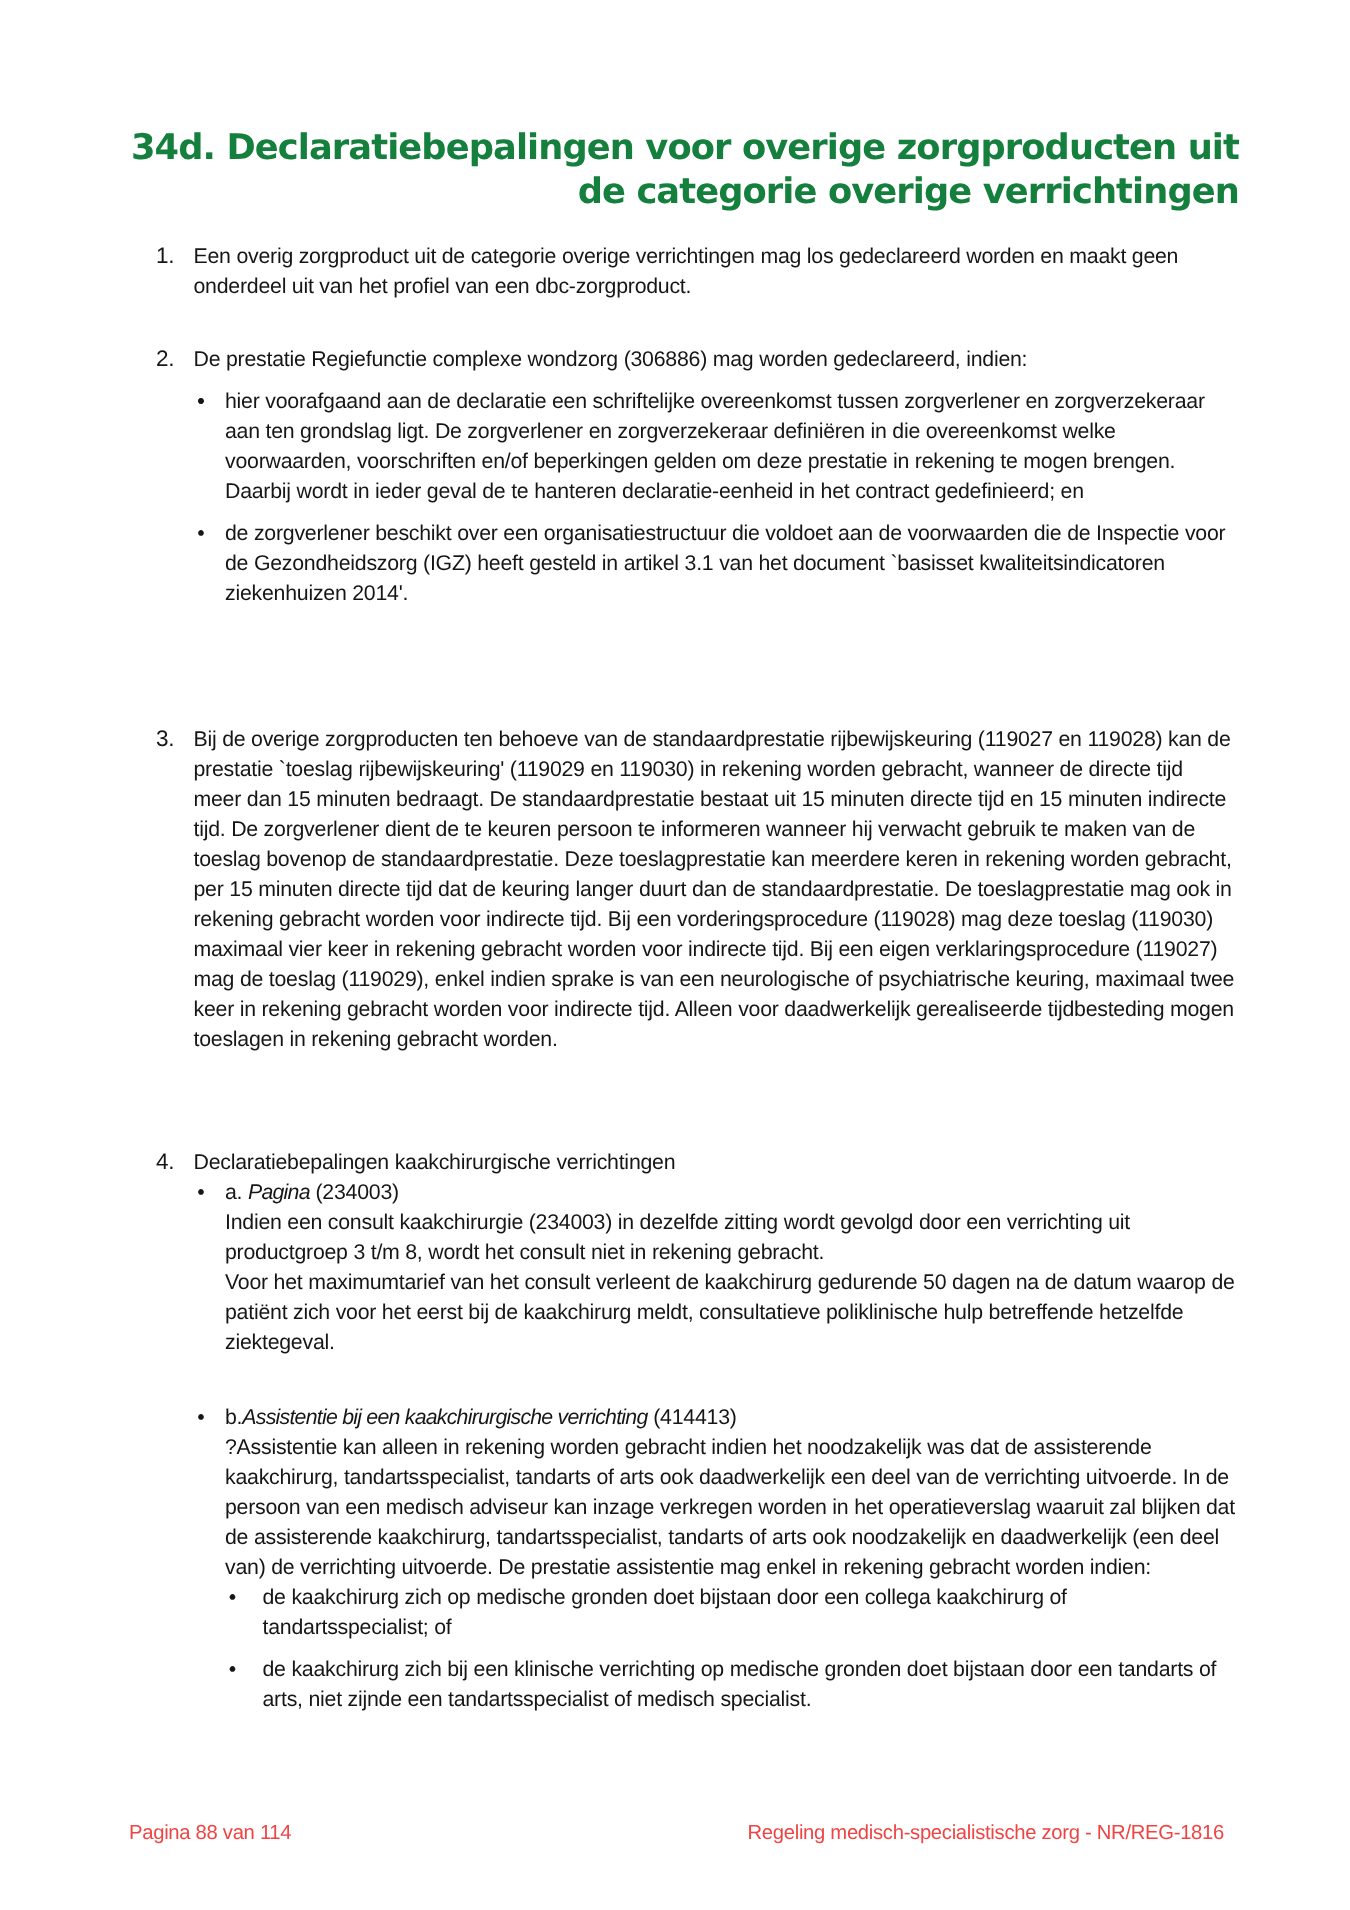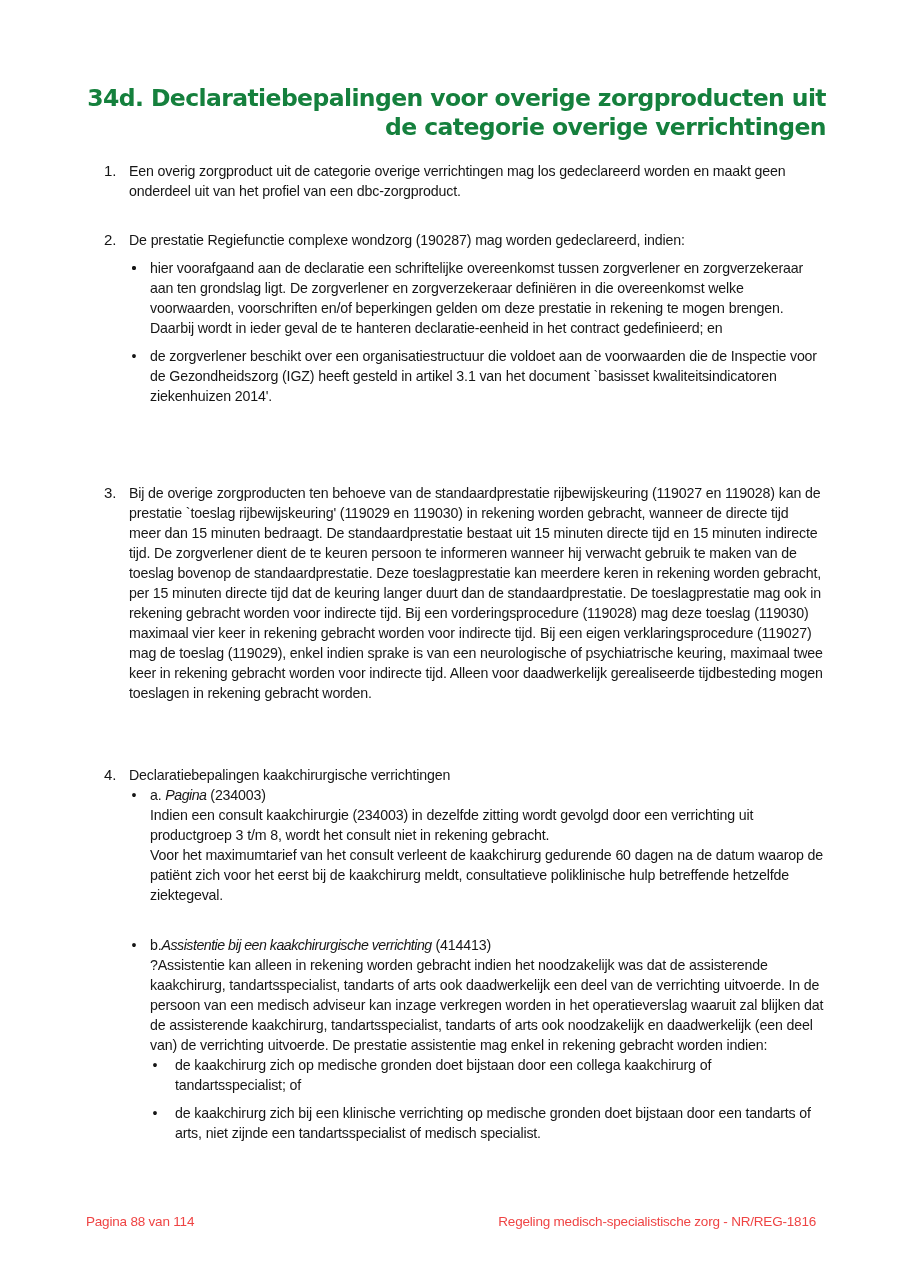--- a/index.html
+++ b/index.html
@@ -45,21 +45,21 @@
   <h1 class="title">34d. Declaratiebepalingen voor overige zorgproducten uit de categorie overige verrichtingen</h1>
 
   <div class="item body-text" style="top:161px;">
     <span class="num">1.</span>
     <div class="item-content">Een overig zorgproduct uit de categorie overige verrichtingen mag los gedeclareerd worden en maakt geen onderdeel uit van het profiel van een dbc-zorgproduct.</div>
   </div>
 
   <div class="item body-text" style="top:230px;">
     <span class="num">2.</span>
     <div class="item-content">
-      <div>De prestatie Regiefunctie complexe wondzorg (190287) mag worden gedeclareerd, indien:</div>
+      <div>De prestatie Regiefunctie complexe wondzorg (306886) mag worden gedeclareerd, indien:</div>
       <ul class="bullets">
         <li class="bullet">
           <span class="dot">•</span>
         </li>
         <li class="bullet gap8">
           <span class="dot">•</span>
           <span>hier voorafgaand aan de declaratie een schriftelijke overeenkomst tussen zorgverlener en zorgverzekeraar aan ten grondslag ligt. De zorgverlener en zorgverzekeraar definiëren in die overeenkomst welke voorwaarden, voorschriften en/of beperkingen gelden om deze prestatie in rekening te mogen brengen. Daarbij wordt in ieder geval de te hanteren declaratie-eenheid in het contract gedefinieerd; en</span>
         </li>
         <li class="bullet gap8">
           <span class="dot">•</span>
@@ -78,21 +78,21 @@
     <span class="num">4.</span>
     <div class="item-content">
       <div>Declaratiebepalingen kaakchirurgische verrichtingen</div>
       <ul class="bullets">
         <li class="bullet">
           <span class="dot">•</span>
           <div>
             <span>a. </span><span class="italic">Pagina</span><span> (234003)</span>
           </div>
           <div>Indien een consult kaakchirurgie (234003) in dezelfde zitting wordt gevolgd door een verrichting uit productgroep 3 t/m 8, wordt het consult niet in rekening gebracht.</div>
-          <div>Voor het maximumtarief van het consult verleent de kaakchirurg gedurende 60 dagen na de datum waarop de patiënt zich voor het eerst bij de kaakchirurg meldt, consultatieve poliklinische hulp betreffende hetzelfde ziektegeval.</div>
+          <div>Voor het maximumtarief van het consult verleent de kaakchirurg gedurende 50 dagen na de datum waarop de patiënt zich voor het eerst bij de kaakchirurg meldt, consultatieve poliklinische hulp betreffende hetzelfde ziektegeval.</div>
         </li>
         <li class="bullet" style="margin-top:30px;">
           <span class="dot">•</span>
           <div>
             <span>b.</span><span class="italic">Assistentie bij een kaakchirurgische verrichting</span><span> (414413)</span>
           </div>
           <div>?Assistentie kan alleen in rekening worden gebracht indien het noodzakelijk was dat de assisterende kaakchirurg, tandartsspecialist, tandarts of arts ook daadwerkelijk een deel van de verrichting uitvoerde. In de persoon van een medisch adviseur kan inzage verkregen worden in het operatieverslag waaruit zal blijken dat de assisterende kaakchirurg, tandartsspecialist, tandarts of arts ook noodzakelijk en daadwerkelijk (een deel van) de verrichting uitvoerde. De prestatie assistentie mag enkel in rekening gebracht worden indien:</div>
           <ul class="bullets sub-bullets">
             <li class="bullet" style="padding-left:25px;">
               <span class="dot">•</span>

